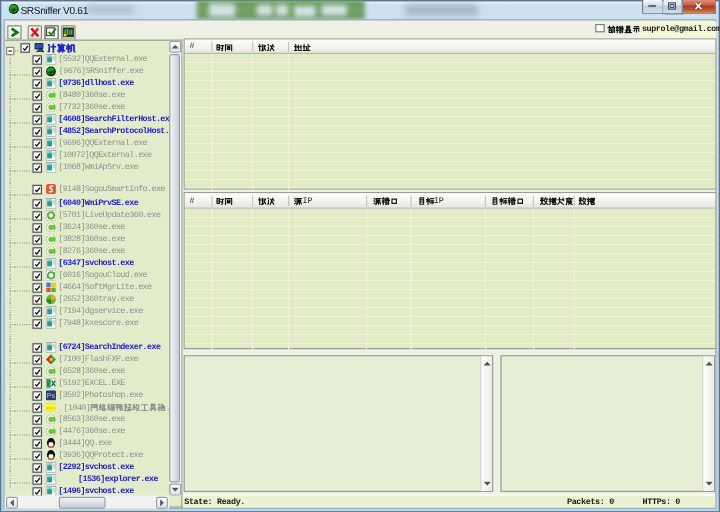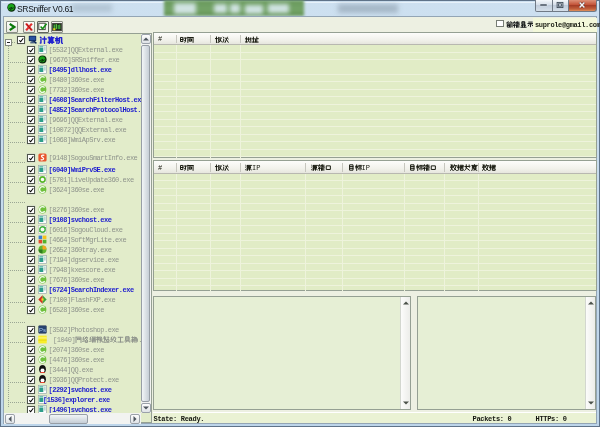--- a/index.html
+++ b/index.html
@@ -232,21 +232,21 @@
           </svg>
         </div>
         <div class="ic" style="left:33.5px">
           <svg class="ti" viewBox="0 0 9 9">
             <rect x="0.4" y="0.4" width="8.2" height="8.2" fill="#fdfdfd" stroke="#9aa" stroke-width="0.7"></rect>
             <rect x="1.3" y="2.6" width="4" height="4.4" fill="#2e9e8a"></rect>
             <rect x="5.8" y="1.4" width="1.9" height="4.2" fill="#bcd7d2"></rect>
             <rect x="1.3" y="1.2" width="4" height="1" fill="#49b49e"></rect>
           </svg>
         </div>
-        <div class="tt" style="left:44.5px"><span class="tb">[8495]dllhost.exe</span></div>
+        <div class="tt" style="left:44.5px"><span class="tb">[9736]dllhost.exe</span></div>
       </div>
 <div class="trow" style="top:42.0px">
         <div class="hln" style="left:4px;top:46.0px;width:18px"></div>
         <div class="cb" style="left:22.5px">
           <svg class="ck" viewBox="0 0 9 9">
             <path d="M1.8 4.6 L3.7 6.5 L7.3 1.8" stroke="#000" stroke-width="1.45" fill="none"></path>
           </svg>
         </div>
         <div class="ic" style="left:33.5px">
           <svg class="ti" viewBox="0 0 9 9">
@@ -411,20 +411,35 @@
           </svg>
         </div>
         <div class="ic" style="left:33.5px">
           <svg class="ti" viewBox="0 0 9 9">
             <circle cx="4.5" cy="4.5" r="3.9" fill="#6fc03c"></circle>
             <path d="M6.6 2.5 A2.9 2.9 0 1 0 6.8 6.3" stroke="#f2faee" stroke-width="1.4" fill="none"></path>
           </svg>
         </div>
         <div class="tt" style="left:44.5px"><span class="tg">[3624]360se.exe</span></div>
       </div>
+<div class="trow" style="top:162.0px">
+        <div class="hln" style="left:4px;top:166.0px;width:18px"></div>
+        <div class="cb" style="left:22.5px">
+          <svg class="ck" viewBox="0 0 9 9">
+            <path d="M1.8 4.6 L3.7 6.5 L7.3 1.8" stroke="#000" stroke-width="1.45" fill="none"></path>
+          </svg>
+        </div>
+        <div class="ic" style="left:33.5px">
+          <svg class="ti" viewBox="0 0 9 9">
+            <circle cx="4.5" cy="4.5" r="3.9" fill="#6fc03c"></circle>
+            <path d="M6.6 2.5 A2.9 2.9 0 1 0 6.8 6.3" stroke="#f2faee" stroke-width="1.4" fill="none"></path>
+          </svg>
+        </div>
+        <div class="tt" style="left:44.5px"><span class="tg">[3828]360se.exe</span></div>
+      </div>
 <div class="trow" style="top:172.0px">
         <div class="hln" style="left:4px;top:176.0px;width:18px"></div>
         <div class="cb" style="left:22.5px">
           <svg class="ck" viewBox="0 0 9 9">
             <path d="M1.8 4.6 L3.7 6.5 L7.3 1.8" stroke="#000" stroke-width="1.45" fill="none"></path>
           </svg>
         </div>
         <div class="ic" style="left:33.5px">
           <svg class="ti" viewBox="0 0 9 9">
             <circle cx="4.5" cy="4.5" r="3.9" fill="#6fc03c"></circle>
@@ -441,21 +456,21 @@
           </svg>
         </div>
         <div class="ic" style="left:33.5px">
           <svg class="ti" viewBox="0 0 9 9">
             <rect x="0.4" y="0.4" width="8.2" height="8.2" fill="#fdfdfd" stroke="#9aa" stroke-width="0.7"></rect>
             <rect x="1.3" y="2.6" width="4" height="4.4" fill="#2e9e8a"></rect>
             <rect x="5.8" y="1.4" width="1.9" height="4.2" fill="#bcd7d2"></rect>
             <rect x="1.3" y="1.2" width="4" height="1" fill="#49b49e"></rect>
           </svg>
         </div>
-        <div class="tt" style="left:44.5px"><span class="tb">[9108]svchost.exe</span></div>
+        <div class="tt" style="left:44.5px"><span class="tb">[6347]svchost.exe</span></div>
       </div>
 <div class="trow" style="top:192.0px">
         <div class="hln" style="left:4px;top:196.0px;width:18px"></div>
         <div class="cb" style="left:22.5px">
           <svg class="ck" viewBox="0 0 9 9">
             <path d="M1.8 4.6 L3.7 6.5 L7.3 1.8" stroke="#000" stroke-width="1.45" fill="none"></path>
           </svg>
         </div>
         <div class="ic" style="left:33.5px">
           <svg class="ti" viewBox="0 0 9 9">
@@ -522,34 +537,20 @@
         <div class="ic" style="left:33.5px">
           <svg class="ti" viewBox="0 0 9 9">
             <rect x="0.4" y="0.4" width="8.2" height="8.2" fill="#fdfdfd" stroke="#9aa" stroke-width="0.7"></rect>
             <rect x="1.3" y="2.6" width="4" height="4.4" fill="#2e9e8a"></rect>
             <rect x="5.8" y="1.4" width="1.9" height="4.2" fill="#bcd7d2"></rect>
             <rect x="1.3" y="1.2" width="4" height="1" fill="#49b49e"></rect>
           </svg>
         </div>
         <div class="tt" style="left:44.5px"><span class="tg">[7948]kxescore.exe</span></div>
       </div>
-<div class="trow" style="top:242.0px">
-        <div class="cb" style="left:22.5px">
-          <svg class="ck" viewBox="0 0 9 9">
-            <path d="M1.8 4.6 L3.7 6.5 L7.3 1.8" stroke="#000" stroke-width="1.45" fill="none"></path>
-          </svg>
-        </div>
-        <div class="ic" style="left:33.5px">
-          <svg class="ti" viewBox="0 0 9 9">
-            <circle cx="4.5" cy="4.5" r="3.9" fill="#6fc03c"></circle>
-            <path d="M6.6 2.5 A2.9 2.9 0 1 0 6.8 6.3" stroke="#f2faee" stroke-width="1.4" fill="none"></path>
-          </svg>
-        </div>
-        <div class="tt" style="left:44.5px"><span class="tg">[7676]360se.exe</span></div>
-      </div>
 <div class="trow" style="top:252.0px">
         <div class="cb" style="left:22.5px">
           <svg class="ck" viewBox="0 0 9 9">
             <path d="M1.8 4.6 L3.7 6.5 L7.3 1.8" stroke="#000" stroke-width="1.45" fill="none"></path>
           </svg>
         </div>
         <div class="ic" style="left:33.5px">
           <svg class="ti" viewBox="0 0 9 9">
             <rect x="0.4" y="0.4" width="8.2" height="8.2" fill="#fdfdfd" stroke="#9aa" stroke-width="0.7"></rect>
             <rect x="1.3" y="2.6" width="4" height="4.4" fill="#2e9e8a"></rect>
@@ -580,20 +581,35 @@
             <path d="M1.8 4.6 L3.7 6.5 L7.3 1.8" stroke="#000" stroke-width="1.45" fill="none"></path>
           </svg>
         </div>
         <div class="ic" style="left:33.5px">
           <svg class="ti" viewBox="0 0 9 9">
             <circle cx="4.5" cy="4.5" r="3.9" fill="#6fc03c"></circle>
             <path d="M6.6 2.5 A2.9 2.9 0 1 0 6.8 6.3" stroke="#f2faee" stroke-width="1.4" fill="none"></path>
           </svg>
         </div>
         <div class="tt" style="left:44.5px"><span class="tg">[6528]360se.exe</span></div>
+      </div>
+<div class="trow" style="top:282.0px">
+        <div class="cb" style="left:22.5px">
+          <svg class="ck" viewBox="0 0 9 9">
+            <path d="M1.8 4.6 L3.7 6.5 L7.3 1.8" stroke="#000" stroke-width="1.45" fill="none"></path>
+          </svg>
+        </div>
+        <div class="ic" style="left:33.5px">
+          <svg class="ti" viewBox="0 0 9 9">
+            <rect x="0.4" y="0.4" width="8.2" height="8.2" fill="#f4f8f2" stroke="#9bb" stroke-width="0.6"></rect>
+            <rect x="0.8" y="1" width="3.4" height="7" fill="#2c8c4a"></rect>
+            <path d="M5 2.2 L8 6.8 M8 2.2 L5 6.8" stroke="#1f6e38" stroke-width="1.1"></path>
+          </svg>
+        </div>
+        <div class="tt" style="left:44.5px"><span class="tg">[5192]EXCEL.EXE</span></div>
       </div>
 <div class="trow" style="top:292.0px">
         <div class="cb" style="left:22.5px">
           <svg class="ck" viewBox="0 0 9 9">
             <path d="M1.8 4.6 L3.7 6.5 L7.3 1.8" stroke="#000" stroke-width="1.45" fill="none"></path>
           </svg>
         </div>
         <div class="ic" style="left:33.5px">
           <svg class="ti" viewBox="0 0 9 9">
             <rect x="0.4" y="0.4" width="8.2" height="8.2" rx="1" fill="#1c2f52"></rect>
@@ -641,21 +657,21 @@
           <svg class="ck" viewBox="0 0 9 9">
             <path d="M1.8 4.6 L3.7 6.5 L7.3 1.8" stroke="#000" stroke-width="1.45" fill="none"></path>
           </svg>
         </div>
         <div class="ic" style="left:33.5px">
           <svg class="ti" viewBox="0 0 9 9">
             <circle cx="4.5" cy="4.5" r="3.9" fill="#6fc03c"></circle>
             <path d="M6.6 2.5 A2.9 2.9 0 1 0 6.8 6.3" stroke="#f2faee" stroke-width="1.4" fill="none"></path>
           </svg>
         </div>
-        <div class="tt" style="left:44.5px"><span class="tg">[2074]360se.exe</span></div>
+        <div class="tt" style="left:44.5px"><span class="tg">[8563]360se.exe</span></div>
       </div>
 <div class="trow" style="top:322.0px">
         <div class="cb" style="left:22.5px">
           <svg class="ck" viewBox="0 0 9 9">
             <path d="M1.8 4.6 L3.7 6.5 L7.3 1.8" stroke="#000" stroke-width="1.45" fill="none"></path>
           </svg>
         </div>
         <div class="ic" style="left:33.5px">
           <svg class="ti" viewBox="0 0 9 9">
             <circle cx="4.5" cy="4.5" r="3.9" fill="#6fc03c"></circle>
@@ -719,21 +735,21 @@
           </svg>
         </div>
         <div class="ic" style="left:33.5px">
           <svg class="ti" viewBox="0 0 9 9">
             <rect x="0.4" y="0.4" width="8.2" height="8.2" fill="#fdfdfd" stroke="#9aa" stroke-width="0.7"></rect>
             <rect x="1.3" y="2.6" width="4" height="4.4" fill="#2e9e8a"></rect>
             <rect x="5.8" y="1.4" width="1.9" height="4.2" fill="#bcd7d2"></rect>
             <rect x="1.3" y="1.2" width="4" height="1" fill="#49b49e"></rect>
           </svg>
         </div>
-        <div class="tt" style="left:39px"><span class="tb">[1536]explorer.exe</span></div>
+        <div class="tt" style="left:61px"><span class="tb">[1536]explorer.exe</span></div>
       </div>
 <div class="trow" style="top:372.0px">
         <div class="cb" style="left:22.5px">
           <svg class="ck" viewBox="0 0 9 9">
             <path d="M1.8 4.6 L3.7 6.5 L7.3 1.8" stroke="#000" stroke-width="1.45" fill="none"></path>
           </svg>
         </div>
         <div class="ic" style="left:33.5px">
           <svg class="ti" viewBox="0 0 9 9">
             <rect x="0.4" y="0.4" width="8.2" height="8.2" fill="#fdfdfd" stroke="#9aa" stroke-width="0.7"></rect>

